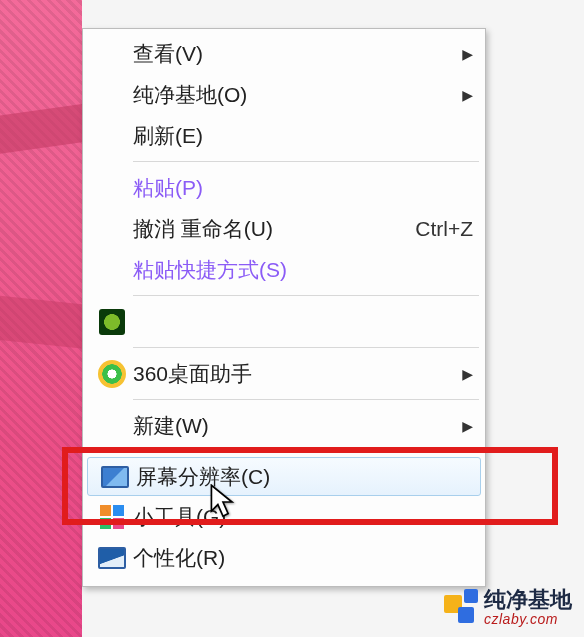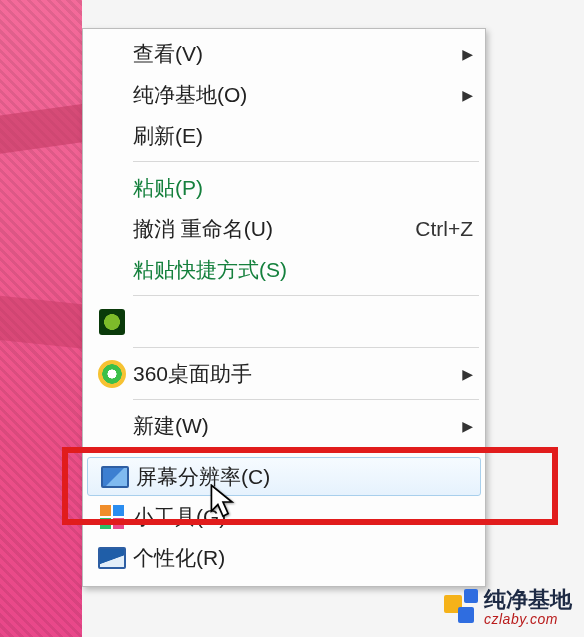--- a/index.html
+++ b/index.html
@@ -36,21 +36,21 @@
     margin-top: 28px;
   }
   .menu-item {
     display: flex;
     align-items: center;
     height: 41px;
     padding: 0 10px 0 6px;
     cursor: default;
     position: relative;
   }
-  .menu-item.disabled { color: #15803d; justify-content: space-between; }
+  .menu-item.disabled { color: #8b5cf6; justify-content: space-between; }
   .menu-item.hot {
     background: linear-gradient(#f6fbff, #e6f2fd);
     border: 1px solid #a8cfec;
     border-radius: 3px;
     margin: 0 2px;
     height: 39px;
   }
   .icon-slot {
     width: 42px; height: 32px;
     display: flex; align-items: center; justify-content: center;

